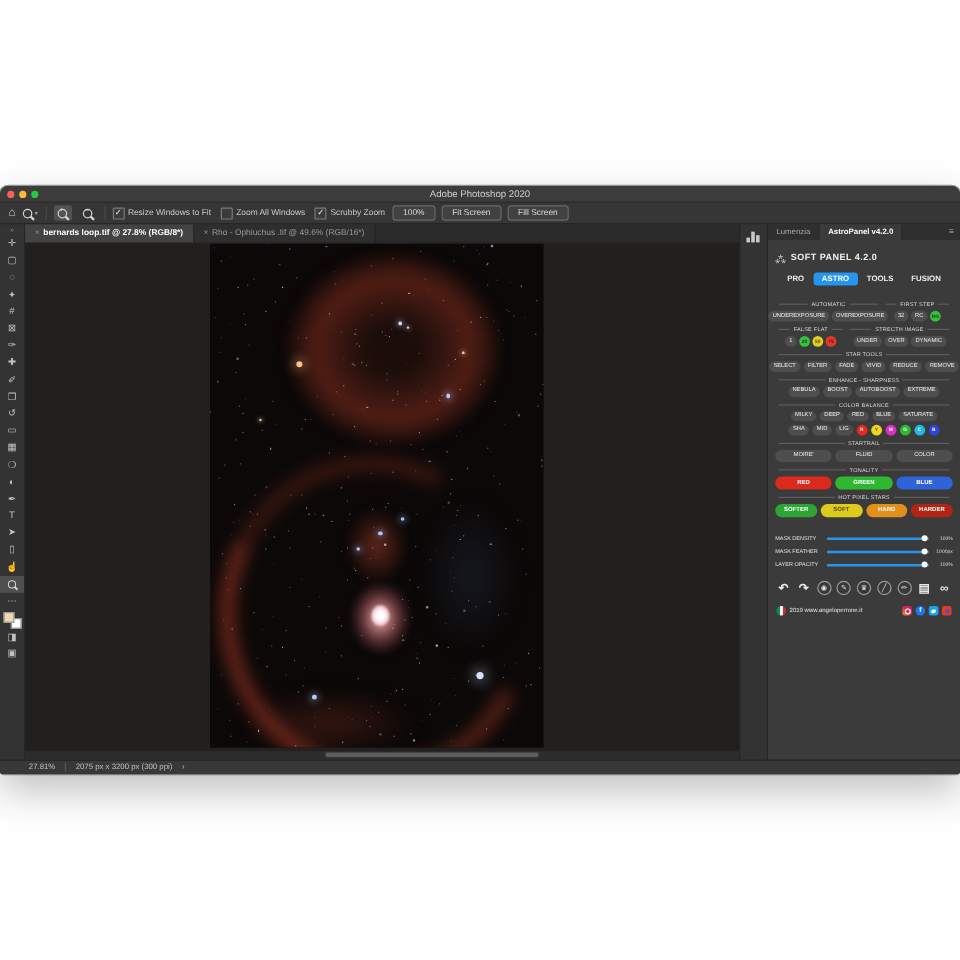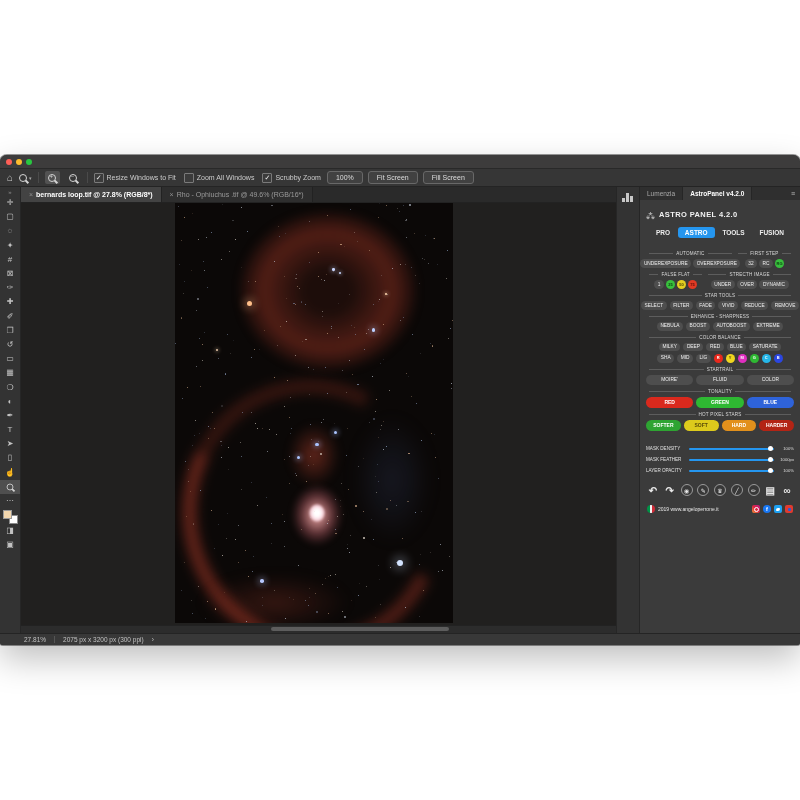--- a/index.html
+++ b/index.html
@@ -113,20 +113,21 @@
 <body>
 
 <div class="window">
 
   <div class="titlebar">
     <div class="traffic">
       <span class="dot red"></span>
       <span class="dot yellow"></span>
       <span class="dot green"></span>
     </div>
+    <div class="title">Adobe Photoshop 2020</div>
     <div class="tspacer"></div>
   </div>
 
   <div class="optionsbar">
     <span class="homeicon">⌂</span>
     <span class="toolsel">
       <span class="mag"></span>
       <span class="caret">▾</span>
     </span>
     <span class="vsep"></span>
@@ -629,21 +630,21 @@
 
     <div class="panel">
       <div class="ptabs">
         <span class="ptab">Lumenzia</span>
         <span class="ptab active">AstroPanel v4.2.0</span>
         <span class="pmenu">≡</span>
       </div>
       <div class="pbody">
         <div class="plogo">
           <span class="ic">⁂</span>
-          <span class="tt">ASTRO PANEL 4.2.0</span>
+          <span class="tt">SOFT PANEL 4.2.0</span>
         </div>
         <div class="pnav" id="pnav">
             <span class="nt">PRO</span>
             <span class="nt active" style="background: rgb(37, 150, 239);">ASTRO</span>
             <span class="nt">TOOLS</span>
             <span class="nt">FUSION</span>
           </div>
         <div id="panel-groups">
             <div class="phead-row">
               <div class="phead" style="flex-grow: 60;">

